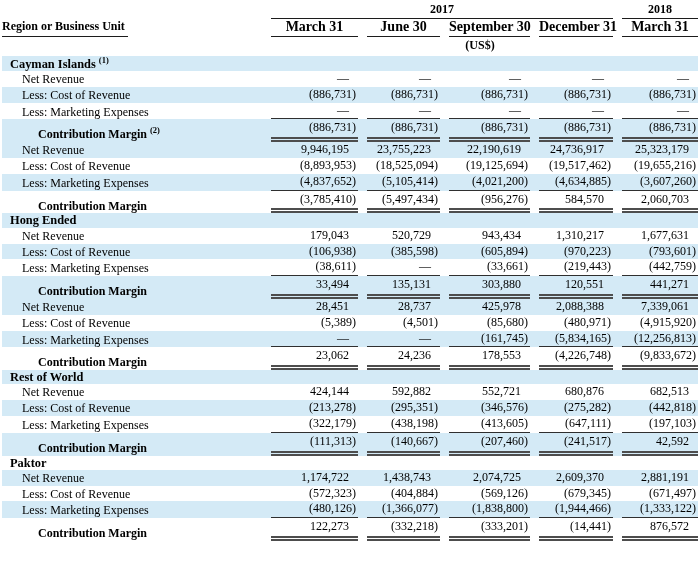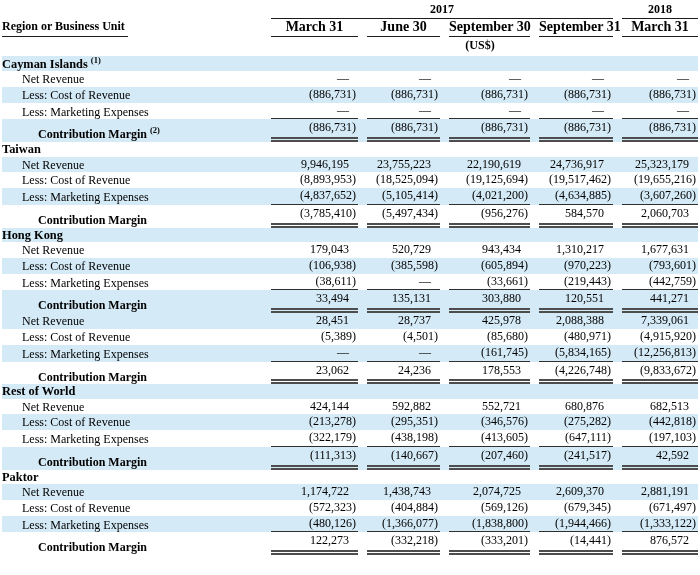--- a/index.html
+++ b/index.html
@@ -16,21 +16,21 @@
   
   .hl{border-bottom:1.6px solid var(--hrule);margin-left:9px;text-align:center;
       font-weight:bold;padding-bottom:1px;white-space:nowrap;}
   .h-top td{padding-top:3px;}
   .rbu-text{font-weight:bold;border-bottom:1.6px solid var(--hrule);
       display:inline-block;padding:0 3px 2px 0;margin-left:0;}
   .usd{text-align:center;font-weight:bold;padding:2px 0 3px 0;}
   .datecell{font-size:14px;}
   
   tr.stripe td{background:var(--stripe);}
-  td.sec{font-weight:bold;padding-left:0;font-size:12.4px;white-space:nowrap;}
+  td.sec{font-weight:bold;padding-left:8px;font-size:12.4px;white-space:nowrap;}
   td.item{padding-left:20px;white-space:nowrap;}
   td.cmlbl{font-weight:bold;padding-left:36px;white-space:nowrap;}
   sup{font-size:8.5px;font-weight:bold;}
   .w{display:block;margin-left:9px;text-align:right;padding:1px 2px 1px 0;white-space:nowrap;}
   .w.nop{padding-right:9px;}
   .w.u1{border-bottom:1.5px solid var(--rule);}
   .w.dbl{border-bottom:5px double var(--dbl);padding-bottom:2px;margin-top:1px;}
 </style>
 </head>
 <body>
@@ -61,21 +61,21 @@
       <td class="datecell">
           <div class="hl">March 31</div>
         </td>
       <td class="datecell">
           <div class="hl">June 30</div>
         </td>
       <td class="datecell">
           <div class="hl">September 30</div>
         </td>
       <td class="datecell">
-          <div class="hl">September 31</div>
+          <div class="hl">December 31</div>
         </td>
       <td class="datecell">
           <div class="hl">March 31</div>
         </td>
     </tr>
     <tr>
       <td></td>
       <td colspan="5" class="usd">(US$)</td>
     </tr>
   </thead>
@@ -153,28 +153,20 @@
         <td>
           <span class="w dbl">(886,731)</span>
         </td>
         <td>
           <span class="w dbl">(886,731)</span>
         </td>
         <td>
           <span class="w dbl">(886,731)</span>
         </td>
       </tr>
-      <tr>
-        <td class="sec">Taiwan</td>
-        <td></td>
-        <td></td>
-        <td></td>
-        <td></td>
-        <td></td>
-      </tr>
       <tr class="stripe">
         <td class="item">Net Revenue</td>
         <td>
           <span class="w nop">9,946,195</span>
         </td>
         <td>
           <span class="w nop">23,755,223</span>
         </td>
         <td>
           <span class="w nop">22,190,619</span>
@@ -234,21 +226,21 @@
           <span class="w dbl">(956,276)</span>
         </td>
         <td>
           <span class="w nop dbl">584,570</span>
         </td>
         <td>
           <span class="w nop dbl">2,060,703</span>
         </td>
       </tr>
       <tr class="stripe">
-        <td class="sec">Hong Kong</td>
+        <td class="sec">Hong Ended</td>
         <td></td>
         <td></td>
         <td></td>
         <td></td>
         <td></td>
       </tr>
       <tr>
         <td class="item">Net Revenue</td>
         <td>
           <span class="w nop">179,043</span>

